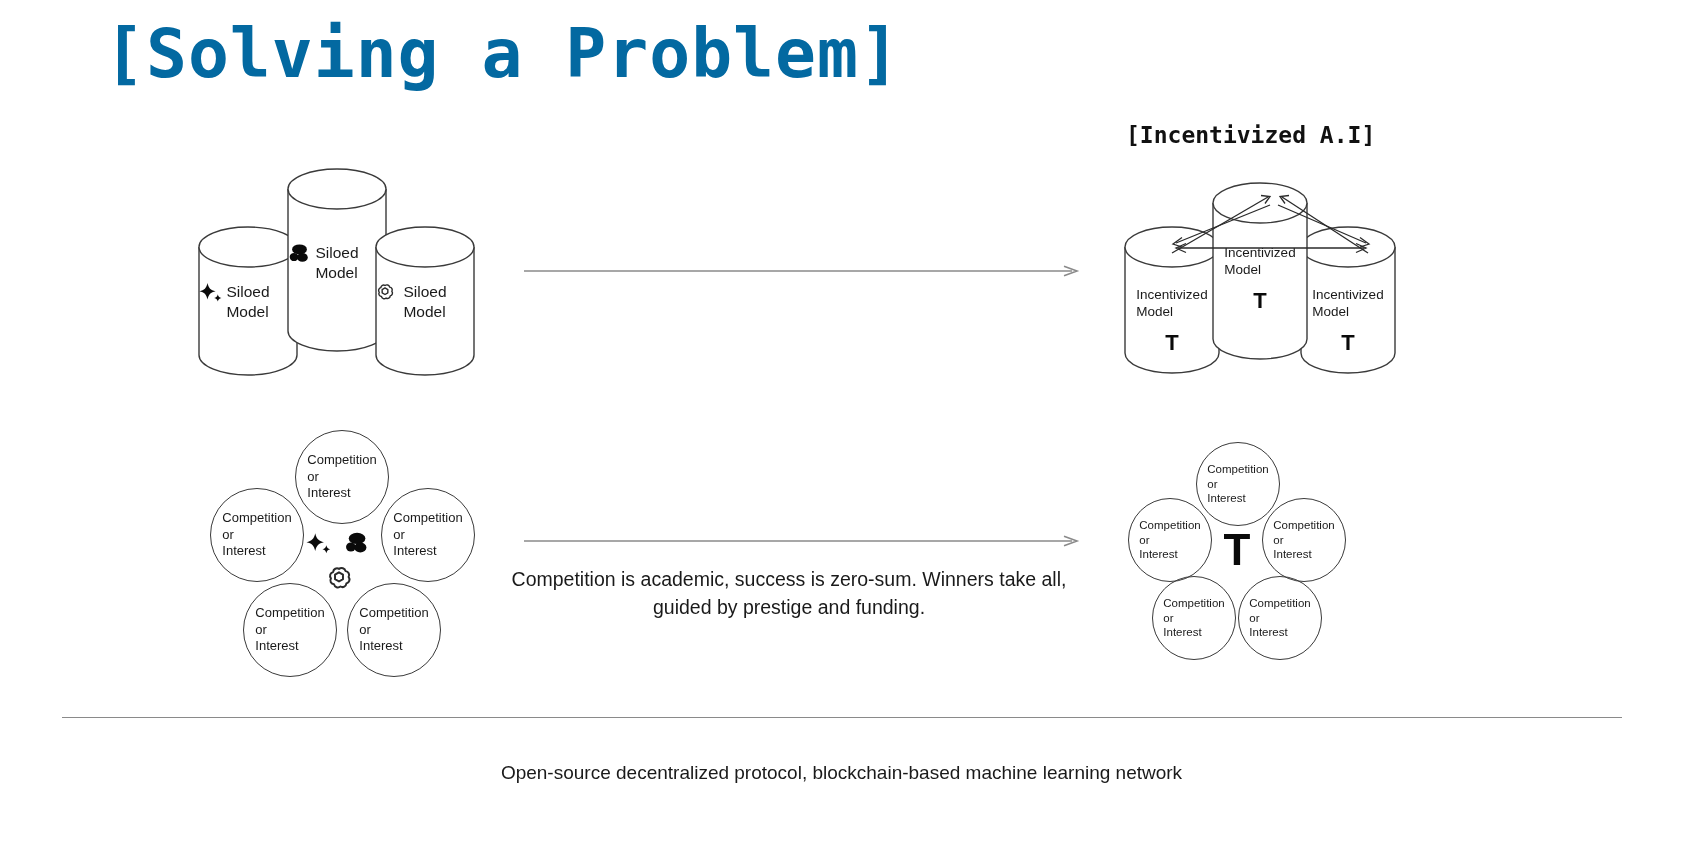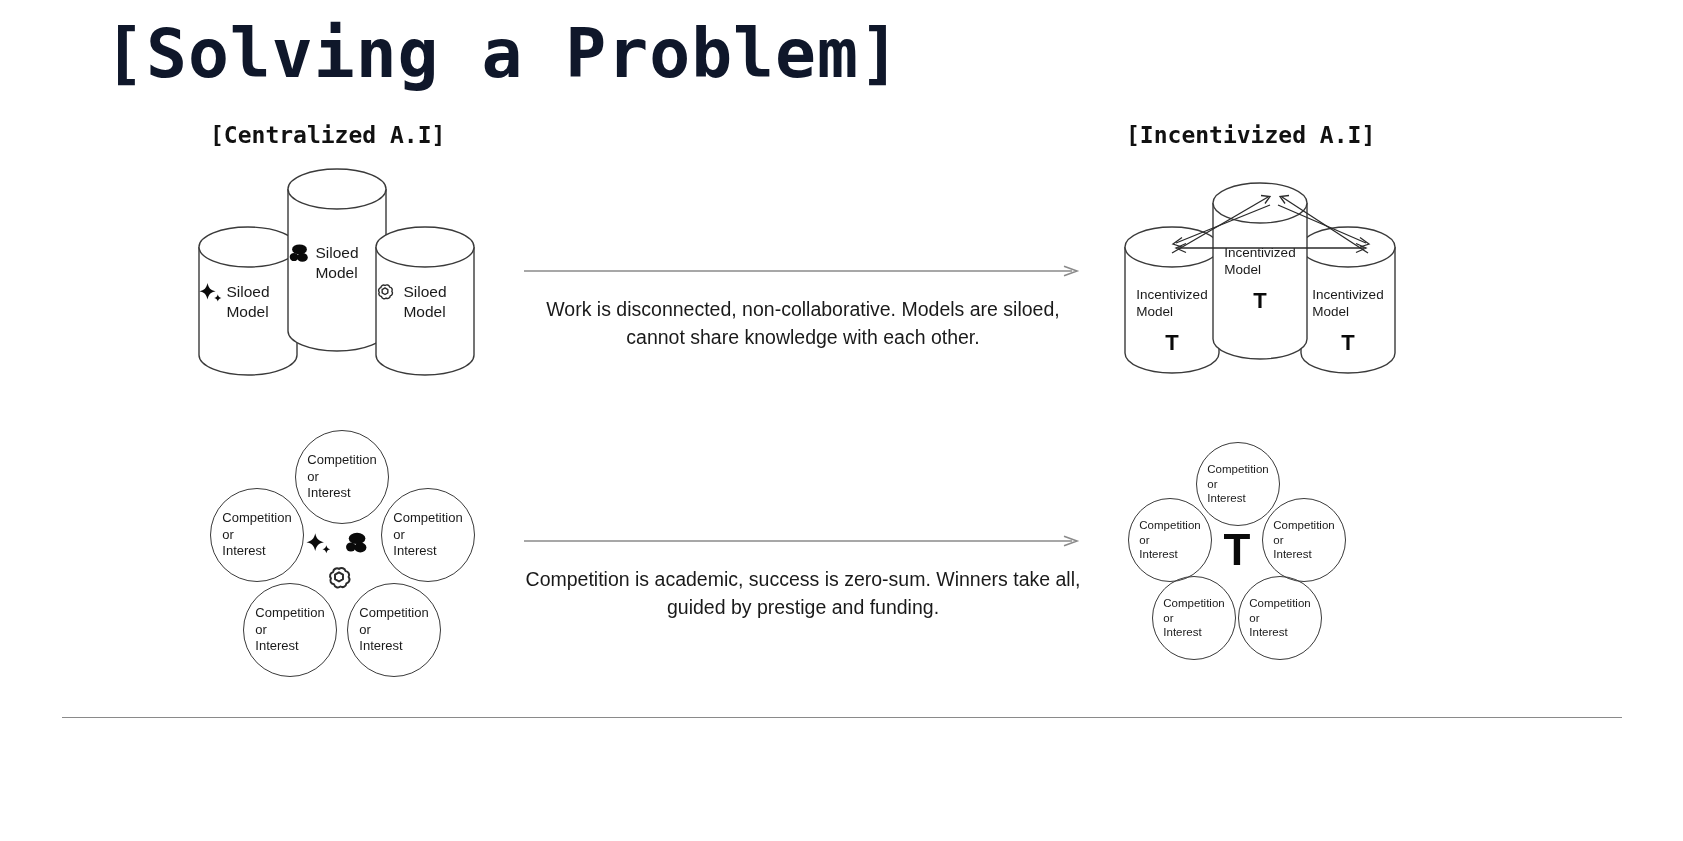--- a/index.html
+++ b/index.html
@@ -8,21 +8,21 @@
     font-family:"Liberation Sans", sans-serif;
     color:#111111;overflow:hidden;position:relative;
   }
   .slide{position:relative;width:1683px;height:841px;}
 
   
   .title{
     position:absolute;left:104px;top:18px;
     font-family:"DejaVu Sans Mono", monospace;
     font-size:68px;font-weight:700;letter-spacing:1px;
-    color:#0f172a;white-space:nowrap;line-height:1.05;
+    color:#0369a1;white-space:nowrap;line-height:1.05;
   }
 
   
   .col-head{
     position:absolute;
     font-family:"DejaVu Sans Mono", monospace;
     font-size:23px;font-weight:700;color:#111;white-space:nowrap;
   }
   .col-head.left{left:210px;top:122px;}
   .col-head.right{left:1126px;top:122px;}
@@ -71,21 +71,20 @@
   
   .tau{font-family:"Liberation Sans", sans-serif;font-weight:700;color:#0a0a0a;}
 </style>
 </head>
 <body>
 
 <div class="slide">
 
   <div class="title">[Solving a Problem]</div>
 
-  <div class="col-head left">[Centralized A.I]</div>
   <div class="col-head right">[Incentivized A.I]</div>
 
   <div class="cyl" style="left:198px;top:226px;width:100px;height:150px;">
     <svg width="100" height="150" viewBox="0 0 100 150">
       <path d="M1,21 L1,129 A49,20 0 0 0 99,129 L99,21" fill="#fff" stroke="#3a3a3a" stroke-width="1.4"></path>
       <ellipse cx="50" cy="21" rx="49" ry="20" fill="#fff" stroke="#3a3a3a" stroke-width="1.4"></ellipse>
     </svg>
     <div class="content" style="top:56px;">
       <div class="cyl-label" style="white-space:pre-line;">Siloed
 Model</div>
@@ -134,21 +133,20 @@
       </span>
     </div>
   </div>
 
   <div class="connector" style="left:524px;top:264px;width:556px;height:14px;">
     <svg width="556" height="14" viewBox="0 0 556 14">
       <line x1="0" y1="7" x2="548" y2="7" stroke="#8a8a8a" stroke-width="1.6"></line>
       <path d="M540,2.2 L553,7 L540,11.8" fill="none" stroke="#8a8a8a" stroke-width="1.6"></path>
     </svg>
   </div>
-  <div class="desc" style="left:518px;top:295px;width:570px;">Work is disconnected, non-collaborative. Models are siloed, cannot share knowledge with each other.</div>
 
   <div class="connector" style="left:1120px;top:175px;width:300px;height:95px;z-index:4;">
     <svg width="300" height="95" viewBox="0 0 300 95">
       <g fill="none" stroke="#2a2a2a" stroke-width="1.3">
 
         <line x1="52" y1="78" x2="148" y2="22"></line>
         <path d="M141,20.5 L150,21.5 L145,28.5"></path>
 
         <line x1="248" y1="78" x2="162" y2="22"></line>
         <path d="M169,20.5 L160,21.5 L165,28.5"></path>
@@ -251,21 +249,21 @@
       </svg>
     </span>
   </div>
 
   <div class="connector" style="left:524px;top:534px;width:556px;height:14px;">
     <svg width="556" height="14" viewBox="0 0 556 14">
       <line x1="0" y1="7" x2="548" y2="7" stroke="#8a8a8a" stroke-width="1.6"></line>
       <path d="M540,2.2 L553,7 L540,11.8" fill="none" stroke="#8a8a8a" stroke-width="1.6"></path>
     </svg>
   </div>
-  <div class="desc" style="left:518px;top:565px;width:570px;">Competition is academic, success is zero-sum. Winners take all, guided by prestige and funding.</div>
+  <div class="desc" style="left:504px;top:565px;width:570px;">Competition is academic, success is zero-sum. Winners take all, guided by prestige and funding.</div>
 
   <div class="circle" style="left:1196px;top:442px;width:84px;height:84px;">
     <div class="circ-label" style="white-space:pre-line;font-size:11.5px;">Competition
 or
 Interest</div>
   </div>
   <div class="circle" style="left:1128px;top:498px;width:84px;height:84px;">
     <div class="circ-label" style="white-space:pre-line;font-size:11.5px;">Competition
 or
 Interest</div>
@@ -282,14 +280,15 @@
   </div>
   <div class="circle" style="left:1238px;top:576px;width:84px;height:84px;">
     <div class="circ-label" style="white-space:pre-line;font-size:11.5px;">Competition
 or
 Interest</div>
   </div>
 
   <div class="tau" style="position:absolute;left:1215px;top:528px;width:44px;text-align:center;font-size:44px;line-height:1;">T</div>
 
   <div class="footer-rule"></div>
+  <div class="footer-text">Open-source decentralized protocol, blockchain-based machine learning network</div>
 
 </div>
 
 </body></html>

